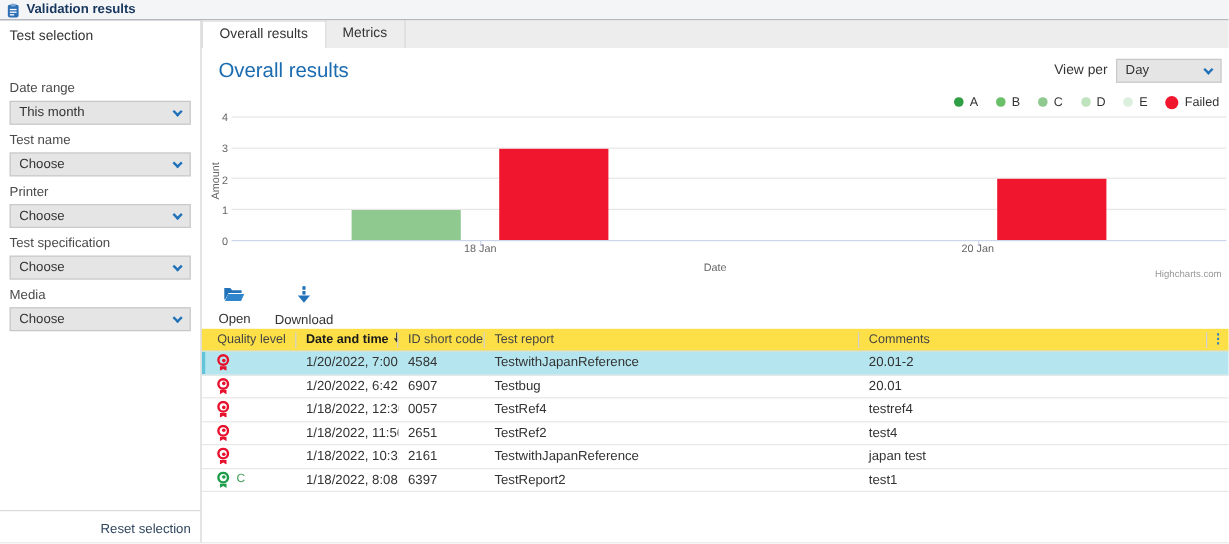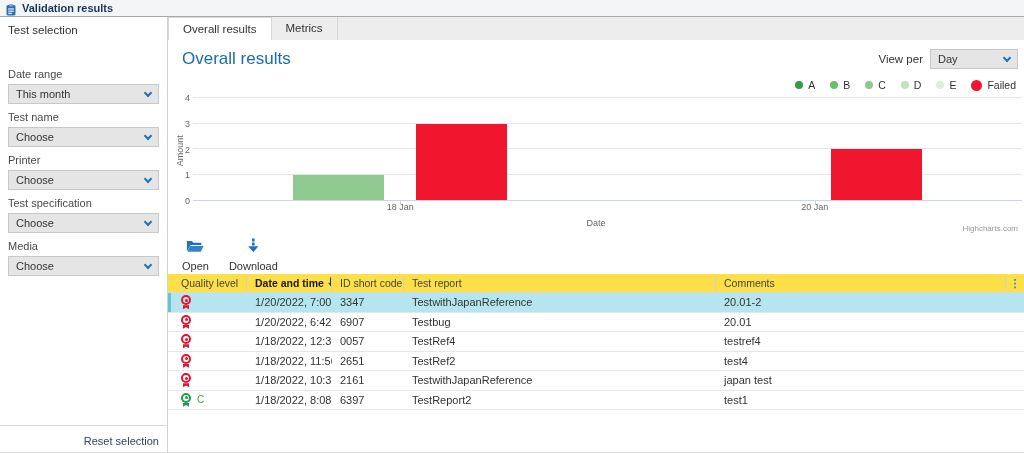--- a/index.html
+++ b/index.html
@@ -258,21 +258,21 @@
         </div>
 
         <div class="trow selected">
           <div class="td c-quality">
               <span class="rosette" style="--c: #e8112d;">
                 <span class="tail"></span>
               </span>
               <span class="grade-letter"></span>
             </div>
           <div class="td c-date">1/20/2022, 7:00:30 …</div>
-          <div class="td c-id">3347</div>
+          <div class="td c-id">4584</div>
           <div class="td c-report">TestwithJapanReference</div>
           <div class="td c-comments">20.01-2</div>
           <div class="td c-kebab"></div>
         </div>
         <div class="trow">
           <div class="td c-quality">
               <span class="rosette" style="--c: #e8112d;">
                 <span class="tail"></span>
               </span>
               <span class="grade-letter"></span>

